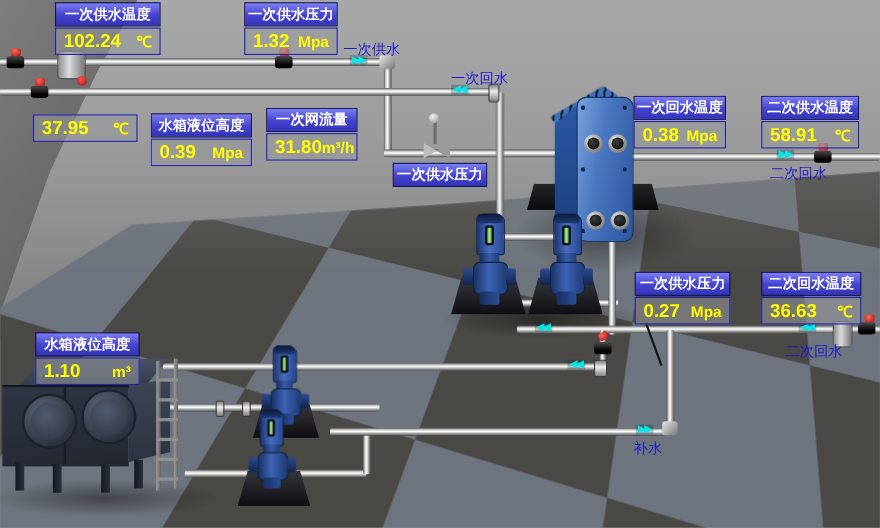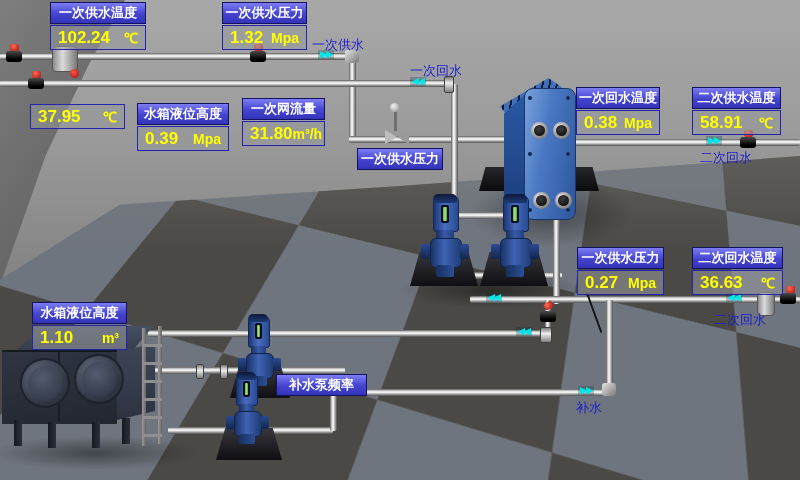--- a/index.html
+++ b/index.html
@@ -341,16 +341,15 @@
       </div>
   </div>
   <div class="dbox" style="left:32px;top:302px;width:95px">
     <div class="dhead">水箱液位高度</div>
     <div class="dval">
         <span class="num">1.10</span>
         <span class="unit">m³</span>
       </div>
   </div>
   <div class="dbox" style="left:276px;top:374px;width:91px">
-    <div class="dhead">补水泵频率</div>
   </div>
 
 </div>
 
 </body></html>

